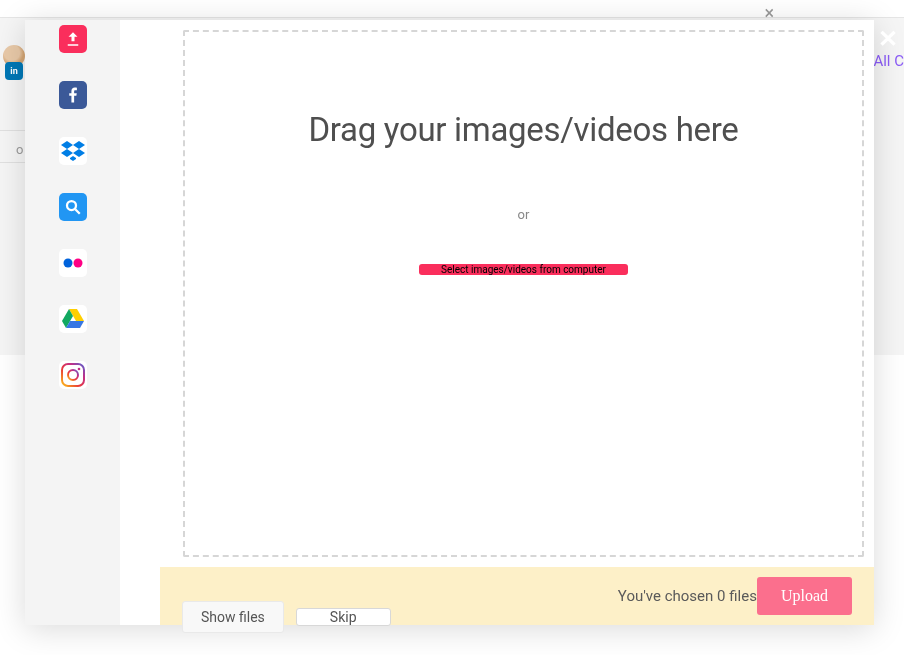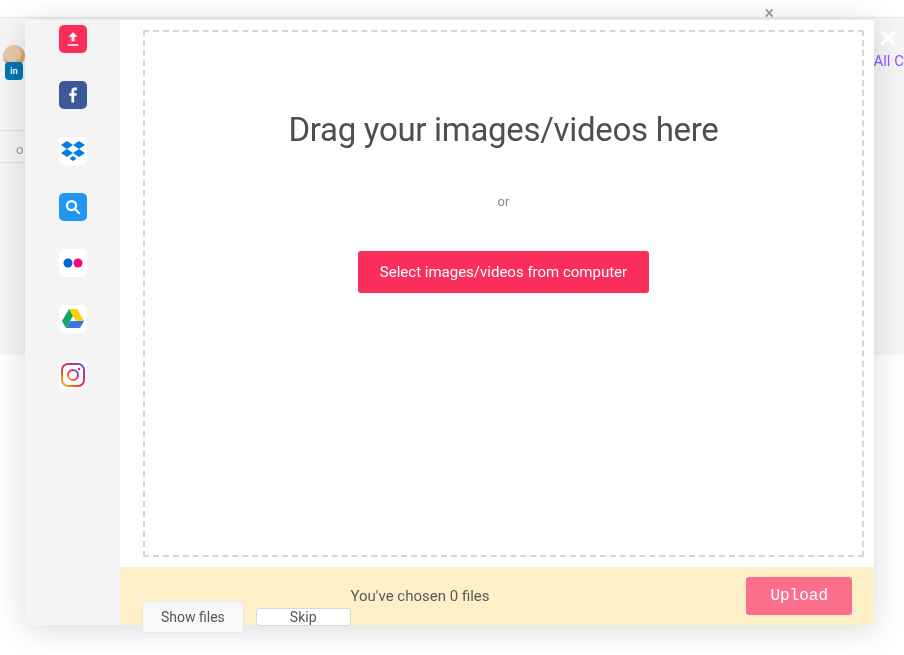--- a/index.html
+++ b/index.html
@@ -89,20 +89,21 @@
 
     .modal {
       position: absolute;
       top: 20px;
       left: 25px;
       right: 30px;
       bottom: 30px;
       background: #fff;
       display: flex;
       box-shadow: 0 4px 30px rgba(0,0,0,0.15);
+      gap: 40px;
     }
 
     .close-modal {
       position: absolute;
       top: 25px;
       right: 6px;
       color: #fff;
       font-size: 24px;
       font-weight: bold;
       cursor: pointer;
@@ -159,29 +160,29 @@
     .drop-heading {
       font-size: 33px;
       font-weight: 400;
       color: #4f4f4f;
       margin-top: 78px;
       letter-spacing: -0.3px;
     }
     .or-text {
       color: #888;
       font-size: 13px;
-      margin-top: 45px;
+      margin-top: 58px;
     }
     .select-btn {
       margin-top: 42px;
       background: #fa2e5c;
-      color: #ffffff;
+      color: #000000;
       border: none;
-      padding: 12px 22px;
-      font-size: 15px;
+      padding: 0 22px;
+      font-size: 10px;
       border-radius: 3px;
       cursor: pointer;
       font-family: inherit;
     }
 
     .footer {
       height: 58px;
       background: #fdf0c8;
       display: flex;
       align-items: center;
@@ -196,33 +197,33 @@
       border-radius: 3px;
       cursor: pointer;
       font-family: inherit;
       margin-top: 41px;
     }
     .footer .show-files { margin-right: 12px; border-color: transparent; background: #f6f6f6;}
     .footer .show-files { border: 1px solid #e9e9e9; background:#f8f8f8;}
     .footer .skip { padding: 0 33px; }
     .footer .status {
       flex: 1;
-      text-align: left;
+      text-align: right;
       color: #5a5a5a;
       font-size: 15px;
     }
     .footer .upload-btn {
       background: #fb6f8d;
       border: none;
       color: #fff;
       font-size: 16px;
       padding: 10px 24px;
       border-radius: 3px;
       cursor: pointer;
-      font-family: Liberation Mono, monospace;
+      font-family: Liberation Serif, serif;
     }
 
     
     .src-btn svg { width: 18px; height: 18px; }
     .src-flickr svg, .src-gdrive svg, .src-instagram svg, .src-dropbox svg { width: 24px; height: 24px; }
   </style>
 </head>
 <body>
 
 <div class="backdrop">

